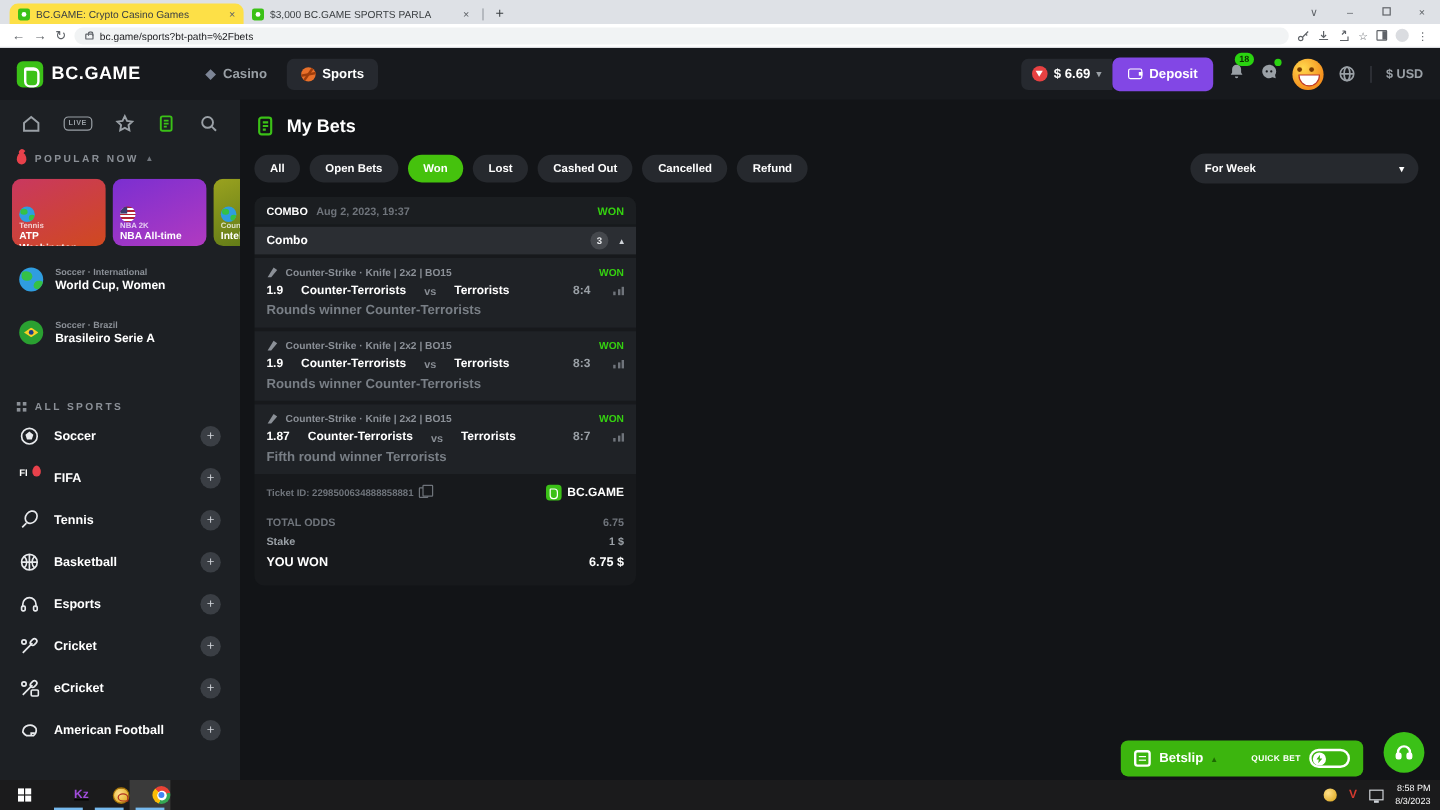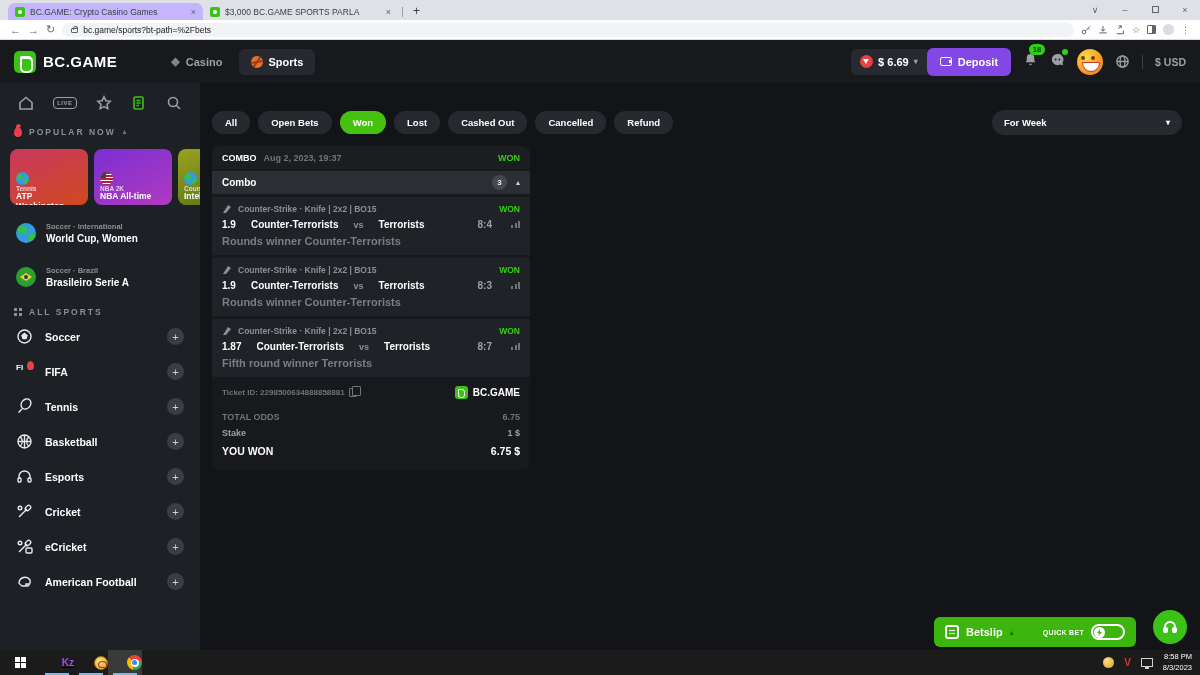--- a/index.html
+++ b/index.html
@@ -3,21 +3,21 @@
 <meta charset="utf-8">
 <style>
   * { margin:0; padding:0; box-sizing:border-box; }
   html,body { width:1200px; height:675px; overflow:hidden; background:#000; }
   body { font-family:"Liberation Sans", sans-serif; }
   .screen { width:1200px; height:675px; display:flex; flex-direction:column; overflow:hidden; }
 
   
   .tabstrip { height:20px; background:#dee1e6; display:flex; align-items:flex-end; padding-left:8px; flex-shrink:0; }
   .tab { width:195px; height:17px; border-radius:7px 7px 0 0; display:flex; align-items:center; gap:5px; padding:0 7px; font-size:8.5px; color:#3c4043; cursor:default; }
-  .tab.active { background:#c4b5fd; }
+  .tab.active { background:#fde047; }
   .tab .title { flex:1; white-space:nowrap; overflow:hidden; }
   .favicon { width:10px; height:10px; border-radius:2px; background:#3bc117; flex-shrink:0; position:relative; }
   .favicon::after { content:""; position:absolute; left:3px; top:3px; width:4px; height:4px; border-radius:50%; background:#fff; }
   .tab-close { color:#5f6368; font-size:9px; }
   .tab-div { width:1px; height:10px; background:#9aa0a6; margin:0 4px 3px; }
   .newtab { font-size:12px; color:#3c4043; margin:0 0 2px 6px; }
   .wincontrols { margin-left:auto; display:flex; align-items:center; height:20px; }
   .wincontrols span { width:30px; text-align:center; font-size:9px; color:#5f6368; }
   .restore-glyph { display:inline-block; width:7px; height:7px; border:1px solid #5f6368; }
   .toolbar { height:20px; background:#fff; display:flex; align-items:center; gap:7px; padding:0 10px; flex-shrink:0; border-bottom:1px solid #dadce0; }
@@ -91,21 +91,21 @@
   .mini-br::before { content:""; position:absolute; left:4px; top:6px; width:12px; height:8px; background:#f8d028; transform:rotate(0deg); border-radius:2px; clip-path:polygon(50% 0,100% 50%,50% 100%,0 50%); }
   .mini-br::after { content:""; position:absolute; left:8px; top:8px; width:4px; height:4px; border-radius:50%; background:#1b3c8c; }
   .ev-us { width:20px; height:20px; border-radius:50%; background:repeating-linear-gradient(180deg,#b22234 0 2px,#fff 2px 4px); position:relative; overflow:hidden; flex-shrink:0; }
   .ev-us::after { content:""; position:absolute; left:0; top:0; width:9px; height:9px; background:#3c3b6e; }
   .ev-globe { width:20px; height:20px; border-radius:50%; background:#2f9de0; position:relative; overflow:hidden; flex-shrink:0; }
   .ev-globe::before { content:""; position:absolute; left:2px; top:3px; width:9px; height:8px; background:#35c146; border-radius:40% 60% 50% 50%; }
   .ev-globe::after { content:""; position:absolute; right:0px; bottom:2px; width:8px; height:7px; background:#35c146; border-radius:60% 40% 50% 50%; }
   .event { display:flex; align-items:center; gap:10px; padding:11px 6px; }
   .event .meta { font-size:7.5px; color:#8b9097; font-weight:bold; }
   .event .ttl { font-size:10px; color:#fff; font-weight:bold; margin-top:2px; }
-  .allsports-head { margin-top:6px; }
+  .allsports-head { margin-top:33px; }
   .grid4 { display:grid; grid-template-columns:3px 3px; gap:2px; }
   .grid4 i { width:3px; height:3px; background:#8b9097; }
   .sport-row { display:flex; align-items:center; gap:12px; height:35px; padding:0 6px; }
   .sport-row .lbl { font-size:10.5px; font-weight:bold; color:#fff; }
   .plusbtn { margin-left:auto; width:17px; height:17px; border-radius:50%; background:#3a3e44; color:#cfd3d8; font-size:11px; display:flex; align-items:center; justify-content:center; }
   .sp-ic { width:17px; height:17px; stroke:#e8eaed; fill:none; stroke-width:1.4; flex-shrink:0; }
   .fifa-ic { width:17px; height:17px; position:relative; color:#fff; font-size:8px; font-weight:bold; flex-shrink:0; }
   .fifa-ic::after { content:""; position:absolute; right:-1px; top:-2px; width:7px; height:9px; background:#e8414b; border-radius:50% 50% 50% 50%/60% 60% 40% 40%; }
 
   
@@ -420,20 +420,27 @@
           <svg class="sp-ic" viewBox="0 0 17 17">
               <path d="M3 10a6 6 0 0 1 11-3 6 6 0 0 1-2 6H6a8 8 0 0 1-3-3z"></path>
               <path d="M10 13v-2h3"></path>
             </svg>
           <span class="lbl">American Football</span>
           <span class="plusbtn">+</span>
         </div>
       </aside>
 
       <main class="main">
+        <div class="main-title">
+          <svg class="bets-ic" viewBox="0 0 18 18">
+              <rect x="4" y="2" width="10" height="14" rx="2"></rect>
+              <path d="M7 6h4.5M7 9h4.5M7 12h2.5"></path>
+            </svg>
+          <span>My Bets</span>
+        </div>
 
         <div class="filters">
           <span class="chip">All</span>
           <span class="chip">Open Bets</span>
           <span class="chip active">Won</span>
           <span class="chip">Lost</span>
           <span class="chip">Cashed Out</span>
           <span class="chip">Cancelled</span>
           <span class="chip">Refund</span>
           <div class="period">

